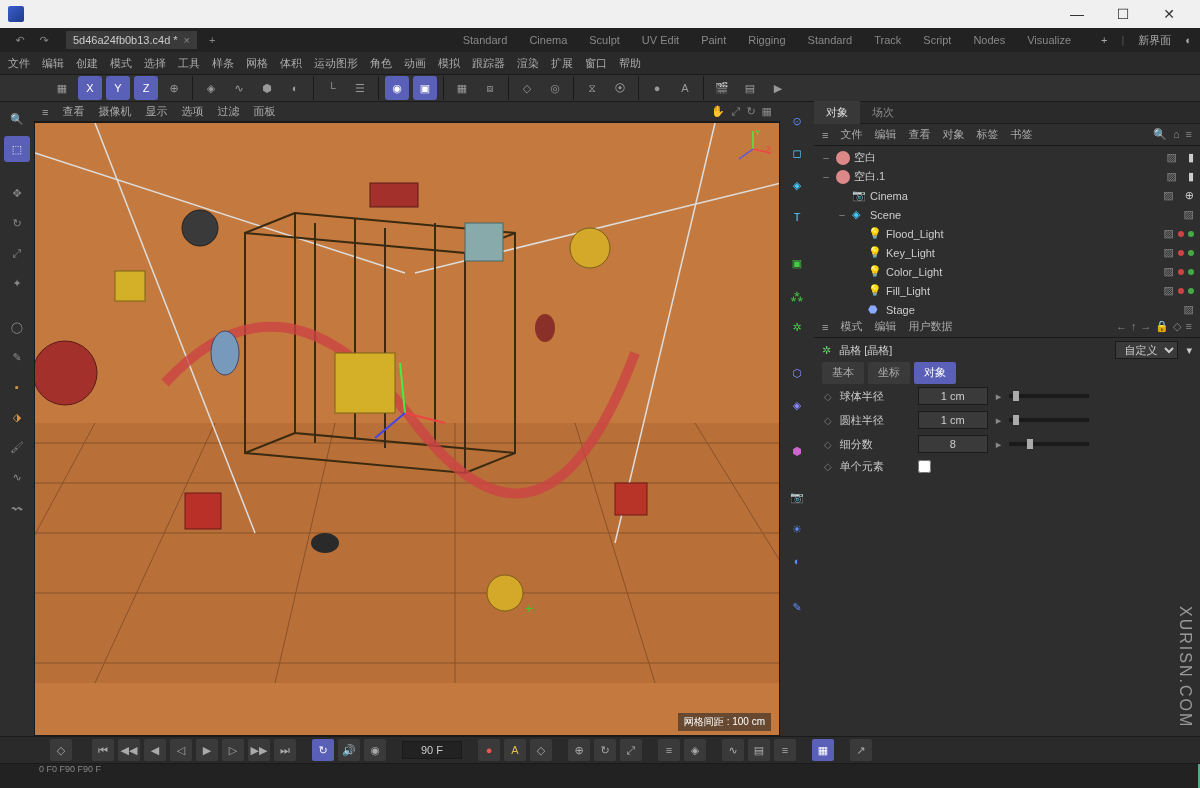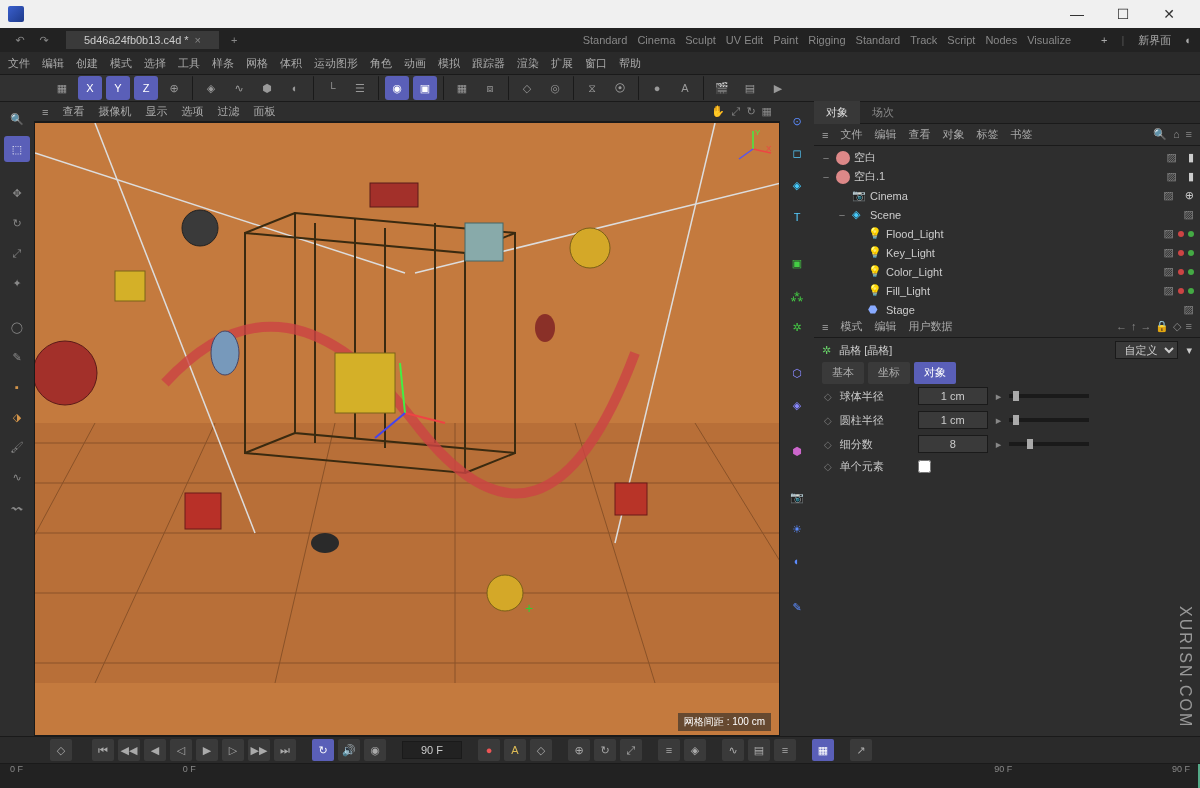--- a/index.html
+++ b/index.html
@@ -3,24 +3,24 @@
 <meta charset="utf-8">
 <style>
 * { margin: 0; padding: 0; box-sizing: border-box; font-family: "Segoe UI", Arial, sans-serif; user-select: none; }
 body { background: #2a2a2a; color: #aaa; font-size: 11px; width: 1200px; height: 788px; overflow: hidden; position: relative; }
 .titlebar { height: 28px; background: #f0f0f0; display: flex; align-items: center; padding: 0 8px; color: #333; }
 .titlebar .app-icon { width: 16px; height: 16px; background: linear-gradient(135deg, #3a5fcd 0%, #1e3a8a 100%); border-radius: 2px; margin-right: 8px; }
 .titlebar .winbtns { margin-left: auto; display: flex; gap: 0; }
 .titlebar .winbtn { width: 46px; height: 28px; display: flex; align-items: center; justify-content: center; font-size: 14px; }
 .tabbar { height: 24px; background: #222; display: flex; align-items: center; padding: 0 8px; }
 .tabbar .histbtn { width: 24px; height: 20px; display: flex; align-items: center; justify-content: center; color: #888; }
-.tabbar .tab { background: #3a3a3a; padding: 3px 18px; margin-left: 10px; color: #ccc; display: flex; align-items: center; gap: 6px; }
+.tabbar .tab { background: #3a3a3a; padding: 3px 7px; margin-left: 10px; color: #ccc; display: flex; align-items: center; gap: 6px; }
 .tabbar .tab .close { color: #888; }
 .tabbar .add { margin-left: 6px; color: #888; padding: 0 6px; }
-.tabbar .layouts { margin-left: auto; display: flex; gap: 10px; color: #888; }
+.tabbar .layouts { margin-left: auto; display: flex; gap: 22px; color: #888; }
 .tabbar .layouts span { cursor: pointer; }
 .tabbar .right { display: flex; align-items: center; gap: 14px; margin-left: 30px; color: #aaa; }
 .menubar { height: 22px; background: #2a2a2a; display: flex; align-items: center; padding: 0 8px; gap: 12px; color: #aaa; }
 .menubar span { cursor: pointer; }
 .toolbar-top { height: 28px; background: #313131; display: flex; align-items: center; padding: 0 8px; gap: 4px; border-top: 1px solid #1a1a1a; border-bottom: 1px solid #1a1a1a; }
 .tbtn { width: 24px; height: 24px; display: flex; align-items: center; justify-content: center; border-radius: 3px; color: #999; }
 .tbtn.active { background: #5a5fb8; color: #fff; }
 .tbtn.sep { width: 1px; background: #1a1a1a; margin: 0 2px; }
 .main-area { height: 634px; display: flex; background: #282828; }
 .left-tools { width: 34px; background: #2e2e2e; display: flex; flex-direction: column; gap: 4px; padding: 4px 4px; }
@@ -67,21 +67,21 @@
 .prop-row .slider .thumb { position:absolute; top:-3px; width:6px; height:10px; background:#aaa; }
 .prop-row input[type=checkbox] { accent-color:#5a5fb8; }
 .timeline-area { height:52px; background:#2a2a2a; display:flex; flex-direction:column; border-top: 1px solid #1a1a1a; }
 .timeline-controls { height:26px; display:flex; align-items:center; padding:0 8px; gap:4px; }
 .tcbtn { width: 22px; height:22px; display:flex; align-items:center; justify-content:center; color:#aaa; background:#3a3a3a; border-radius:2px; }
 .tcbtn.rec { color:#e55; }
 .tcbtn.yellow { color:#db5; }
 .tcbtn.active { background:#5a5fb8; color:#fff; }
 .frame-input { width:60px; background:#222; border:1px solid #1a1a1a; color:#ccc; text-align:center; padding:2px; font-size:11px; }
 .ruler { flex:1; background:#222; position:relative; border-top:1px solid #1a1a1a; }
-.ruler-marks { position:absolute; inset:0; display:flex; justify-content:space-between; padding:0 10px; }
+.ruler-marks { position:absolute; inset:0; display:flex; justify-content:flex-start; padding:0 10px;margin-left:29px; }
 .ruler-mark { font-size:9px; color:#888; }
 .ruler .playhead { position:absolute; right:0; top:0; bottom:0; width:2px; background:#5a8; }
 .watermark { position:absolute; right:6px; bottom:60px; writing-mode: vertical-rl; font-family: Arial; font-size:16px; color:rgba(255,255,255,0.5); letter-spacing:2px; }
 </style>
 </head>
 <body>
 
 <div class="titlebar">
   <div class="app-icon"></div>
   <div class="winbtns">

